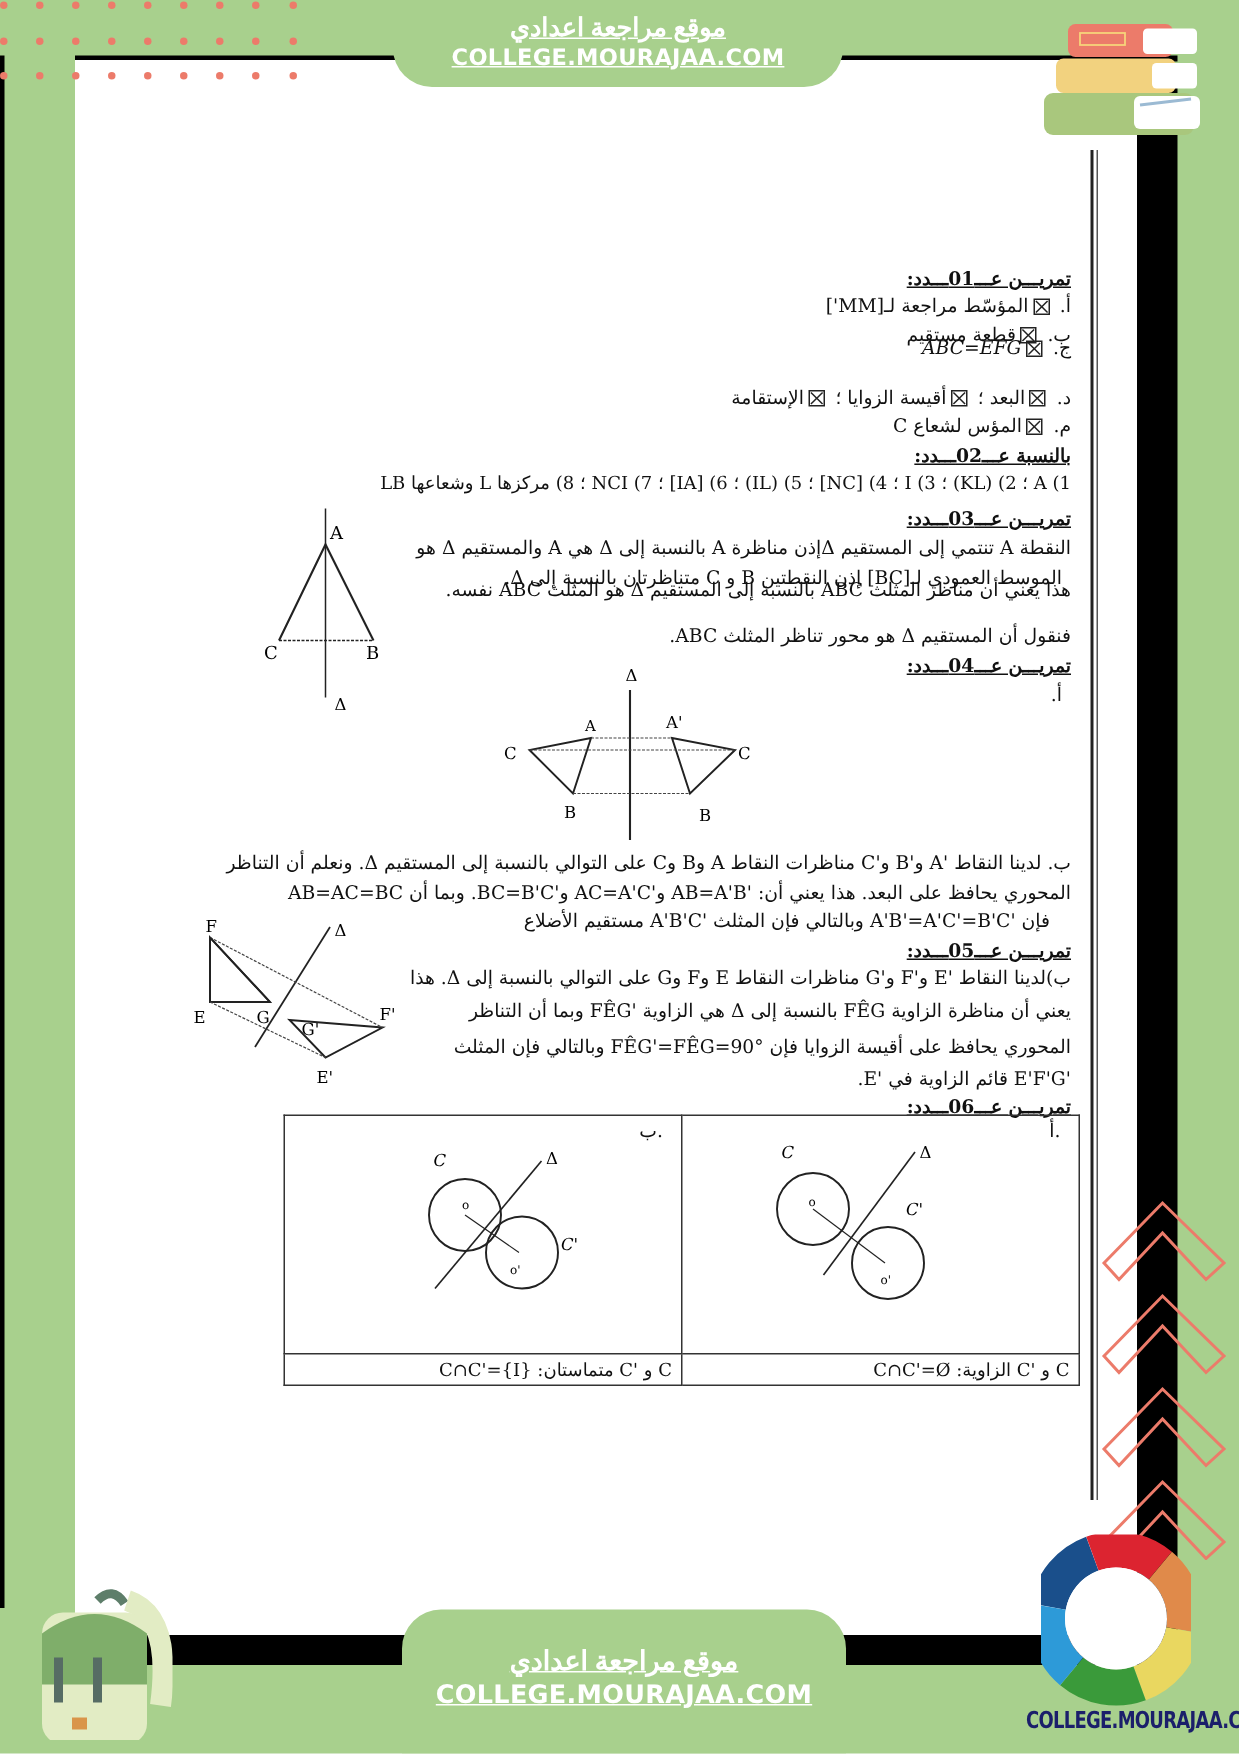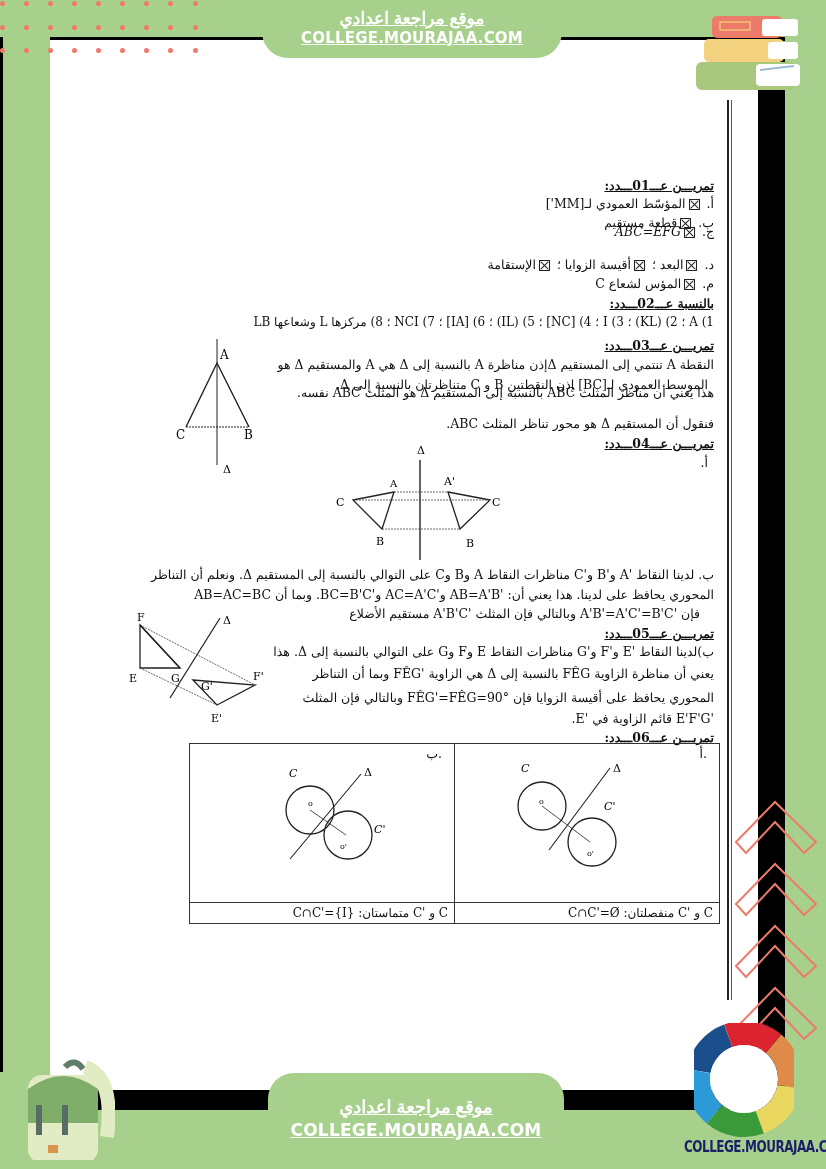--- a/index.html
+++ b/index.html
@@ -8,21 +8,21 @@
   
   #page { left:50px; top:40px; width:708px; height:1050px; background:#fff; }
   #shadow-top { left:50px; top:37px; width:735px; height:4px; background:#000; }
   #shadow-right { left:758px; top:45px; width:27px; height:1050px; background:#000; }
   #shadow-bottom { left:50px; top:1090px; width:735px; height:20px; background:#000; }
   #shadow-left { left:0; top:37px; width:3px; height:1035px; background:#000; }
   .dots { left:0; top:0; width:200px; height:50px; }
   .dot { position:absolute; width:5px; height:5px; border-radius:50%; background:#ec7b6a; }
   
   .tab { background:#a8d08d; color:#fff; text-align:center; border-radius:20px; }
-  .tab .ar { font-family:Liberation Sans, sans-serif; font-weight:bold; font-size:17px; text-decoration:underline; line-height:20px; direction:rtl; }
+  .tab .ar { font-family:Liberation Serif, serif; font-weight:bold; font-size:17px; text-decoration:underline; line-height:20px; direction:rtl; }
   .tab .en { font-family:"DejaVu Sans", sans-serif; font-weight:bold; font-size:15px; text-decoration:underline; line-height:18px; letter-spacing:0.2px; }
   #header-tab { left:262px; top:0; width:300px; height:58px; border-radius:0 0 26px 26px; padding-top:9px; box-sizing:border-box; }
   #footer-tab { left:268px; top:1073px; width:296px; height:96px; border-radius:26px 26px 0 0; padding-top:22px; box-sizing:border-box; }
   #footer-tab .ar { font-size:18px; line-height:24px; }
   #footer-tab .en { font-size:17px; line-height:22px; }
   
   .doc { font-family:"DejaVu Serif", serif; color:#111; font-size:12.5px; }
   .rule { position:absolute; left:727px; top:100px; width:2px; height:900px; background:#222; }
   .rule2 { position:absolute; left:731px; top:100px; width:1px; height:900px; background:#555; }
   .title { font-weight:bold; text-decoration:underline; font-size:12.5px; }
@@ -125,21 +125,21 @@
 <div class="abs tab" id="footer-tab">
   <div class="ar">موقع مراجعة اعدادي</div>
   <div class="en">COLLEGE.MOURAJAA.COM</div>
 </div>
 
 <div class="doc">
   <div class="rule"></div>
   <div class="rule2"></div>
 
   <div class="line title" style="top:178px">تمريـــن عـــ01ـــدد:</div>
-  <div class="line" style="top:196px;right:112px"><span>أ.</span> <span class="chk"></span><span>المؤسّط العمودي لـ[MM']</span></div>
+  <div class="line" style="top:196px;right:112px"><span>أ.</span> <span class="chk"></span><span>المؤسّط مراجعة لـ[MM']</span></div>
   <div class="line" style="top:215px"><span>ب.</span> <span class="chk"></span><span>قطعة مستقيم</span></div>
   <div class="line" style="top:224px"><span>ج.</span> <span class="chk"></span><i>ABC=EFG</i></div>
   <div class="line" style="top:257px"><span>د.</span> <span class="chk"></span><span>البعد ؛</span> <span class="chk"></span><span>أقيسة الزوايا ؛</span> <span class="chk"></span><span>الإستقامة</span></div>
   <div class="line" style="top:276px"><span>م.</span> <span class="chk"></span><span>المؤس لشعاع C</span></div>
 
   <div class="line title" style="top:296px">بالنسبة عـــ02ـــدد:</div>
   <div class="line" style="top:315px;font-size:12px">1) A ؛ 2) (KL) ؛ 3) I ؛ 4) [NC] ؛ 5) (IL) ؛ 6) [IA] ؛ 7) NCI ؛ 8) مركزها L وشعاعها LB</div>
 
   <div class="line title" style="top:338px">تمريـــن عـــ03ـــدد:</div>
   <div class="line" style="top:357px">النقطة A تنتمي إلى المستقيم Δإذن مناظرة A بالنسبة إلى Δ هي A والمستقيم Δ هو</div>
@@ -167,21 +167,21 @@
     <line x1="52" y1="89" x2="130" y2="89" stroke="#444" stroke-width="0.8" stroke-dasharray="2 1"></line>
     <text x="87" y="14" font-size="11">Δ</text>
     <text x="60" y="47" font-size="10">A</text>
     <text x="114" y="45" font-size="11">A'</text>
     <text x="6" y="66" font-size="11">C</text>
     <text x="162" y="66" font-size="11">C</text>
     <text x="46" y="105" font-size="11">B</text>
     <text x="136" y="107" font-size="11">B</text>
   </svg>
   <div class="line" style="top:567px">ب. لدينا النقاط 'A و'B و'C مناظرات النقاط A وB وC على التوالي بالنسبة إلى المستقيم Δ. ونعلم أن التناظر</div>
-  <div class="line" style="top:587px;right:112px">المحوري يحافظ على لدينا. هذا يعني أن: 'AB=A'B و'AC=A'C و'BC=B'C. وبما أن AB=AC=BC</div>
+  <div class="line" style="top:587px;right:112px">المحوري يحافظ على البعد. هذا يعني أن: 'AB=A'B و'AC=A'C و'BC=B'C. وبما أن AB=AC=BC</div>
   <div class="line" style="top:606px;right:126px">فإن 'A'B'=A'C'=B'C وبالتالي فإن المثلث 'A'B'C مستقيم الأضلاع</div>
 
   <div class="line title" style="top:626px">تمريـــن عـــ05ـــدد:</div>
   <div class="line" style="top:644px">ب)لدينا النقاط 'E و'F و'G مناظرات النقاط E وF وG على التوالي بالنسبة إلى Δ. هذا</div>
   <div class="line" style="top:666px">يعني أن مناظرة الزاوية FÊG بالنسبة إلى Δ هي الزاوية 'FÊG وبما أن التناظر</div>
   <div class="line" style="top:690px">المحوري يحافظ على أقيسة الزوايا فإن FÊG'=FÊG=90° وبالتالي فإن المثلث</div>
   <div class="line" style="top:711px">'E'F'G قائم الزاوية في 'E.</div>
   <svg class="abs" style="left:125px;top:608px" width="150" height="120">
     <line x1="95" y1="10" x2="45" y2="90" stroke="#222" stroke-width="1.2"></line>
     <polygon points="15,17 15,60 55,60" fill="none" stroke="#222" stroke-width="1.3"></polygon>
@@ -226,17 +226,17 @@
           <text x="66" y="28" font-size="11" font-style="italic">C</text>
           <text x="84" y="60" font-size="8">o</text>
           <text x="132" y="112" font-size="8">o'</text>
           <text x="149" y="66" font-size="11" font-style="italic">C'</text>
           <text x="158" y="28" font-size="11">Δ</text>
         </svg>
       </td>
     </tr>
     <tr>
       <td class="cap">C و 'C متماستان: C∩C'={I}</td>
-      <td class="cap">C و 'C منفصلتان: C∩C'=Ø</td>
+      <td class="cap">C و 'C الزاوية: C∩C'=Ø</td>
     </tr>
   </tbody>
     </table>
 </div>
 
 </body></html>

